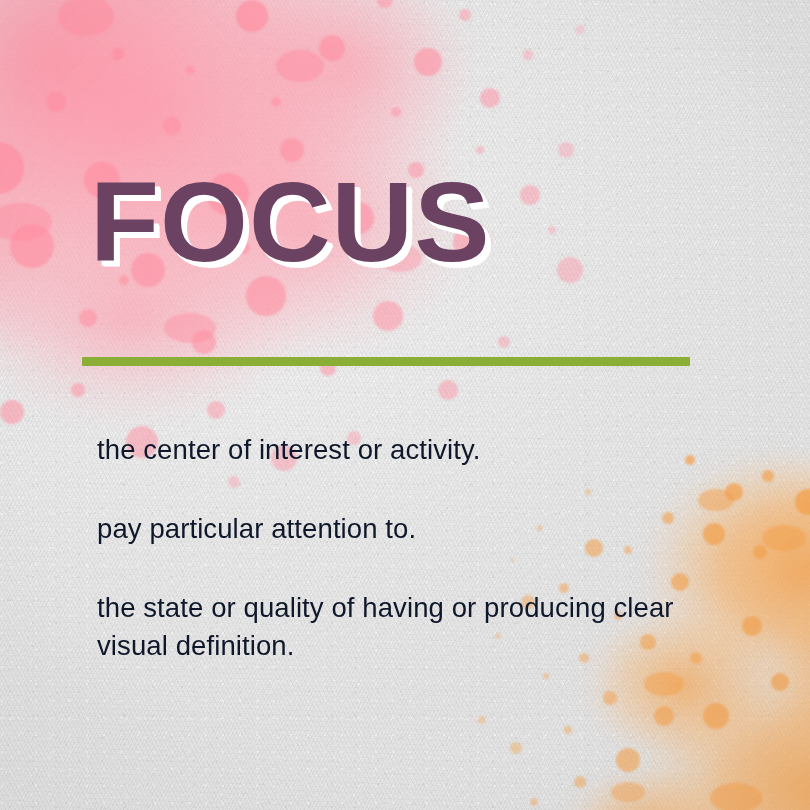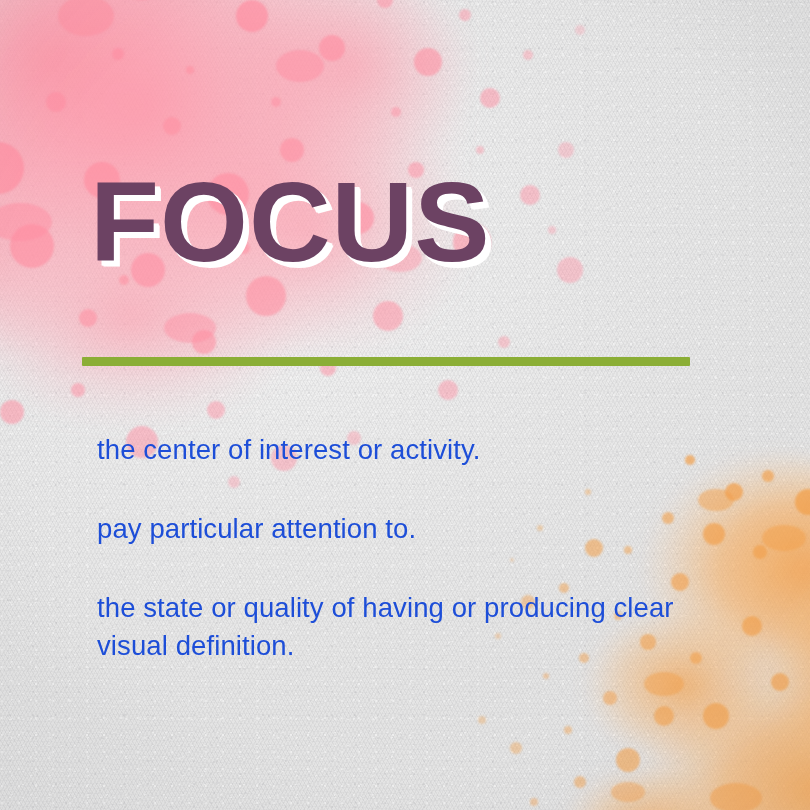--- a/index.html
+++ b/index.html
@@ -109,21 +109,21 @@
     width: 620px;
   }
 
   .definition {
     margin: 0 0 41px 0;
     font-family: "Liberation Sans", sans-serif;
     font-weight: 400;
     font-size: 27.5px;
     line-height: 1.38;
     letter-spacing: .1px;
-    color: #1d4ed8;
+    color: #0f172a;
   }
   .definition:last-child { margin-bottom: 0; }
 </style>
 </head>
 <body>
 
 <div id="poster">
 
   <div class="bg-base"></div>
   <div class="bg-texture"></div>

